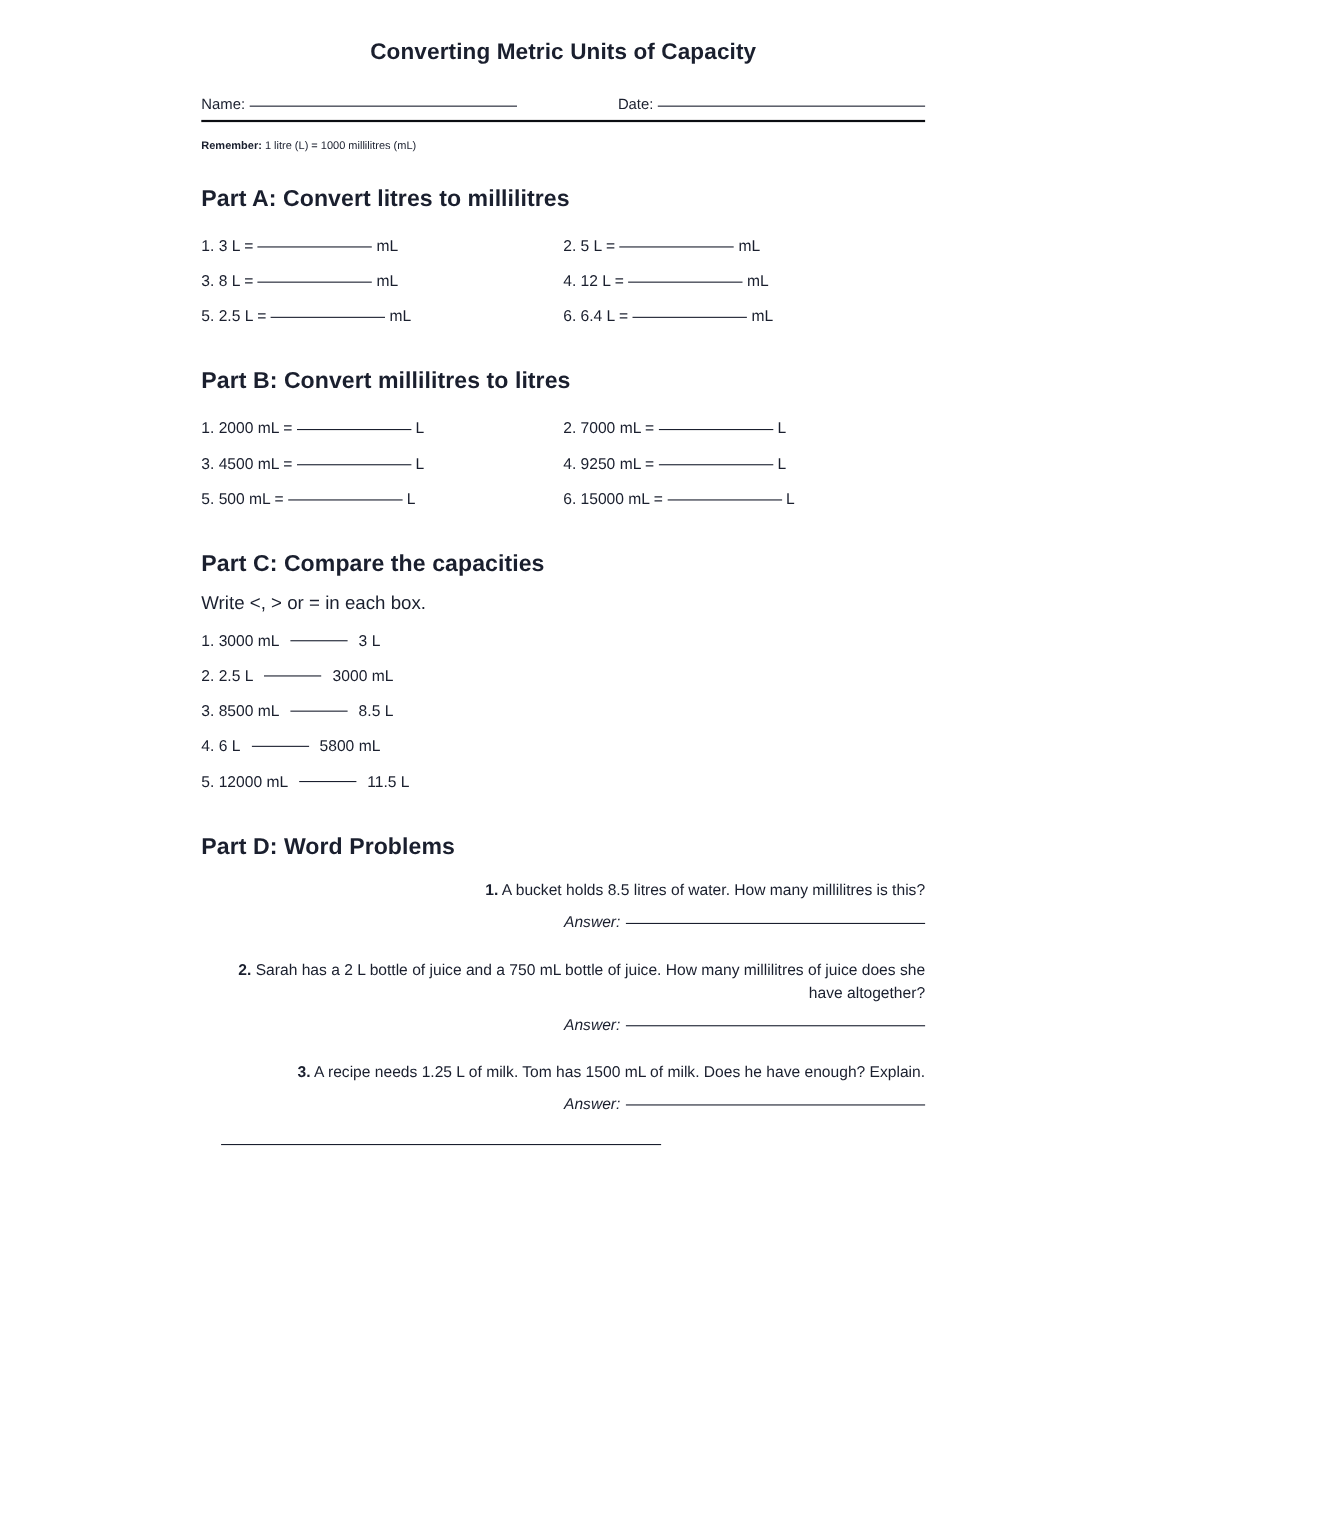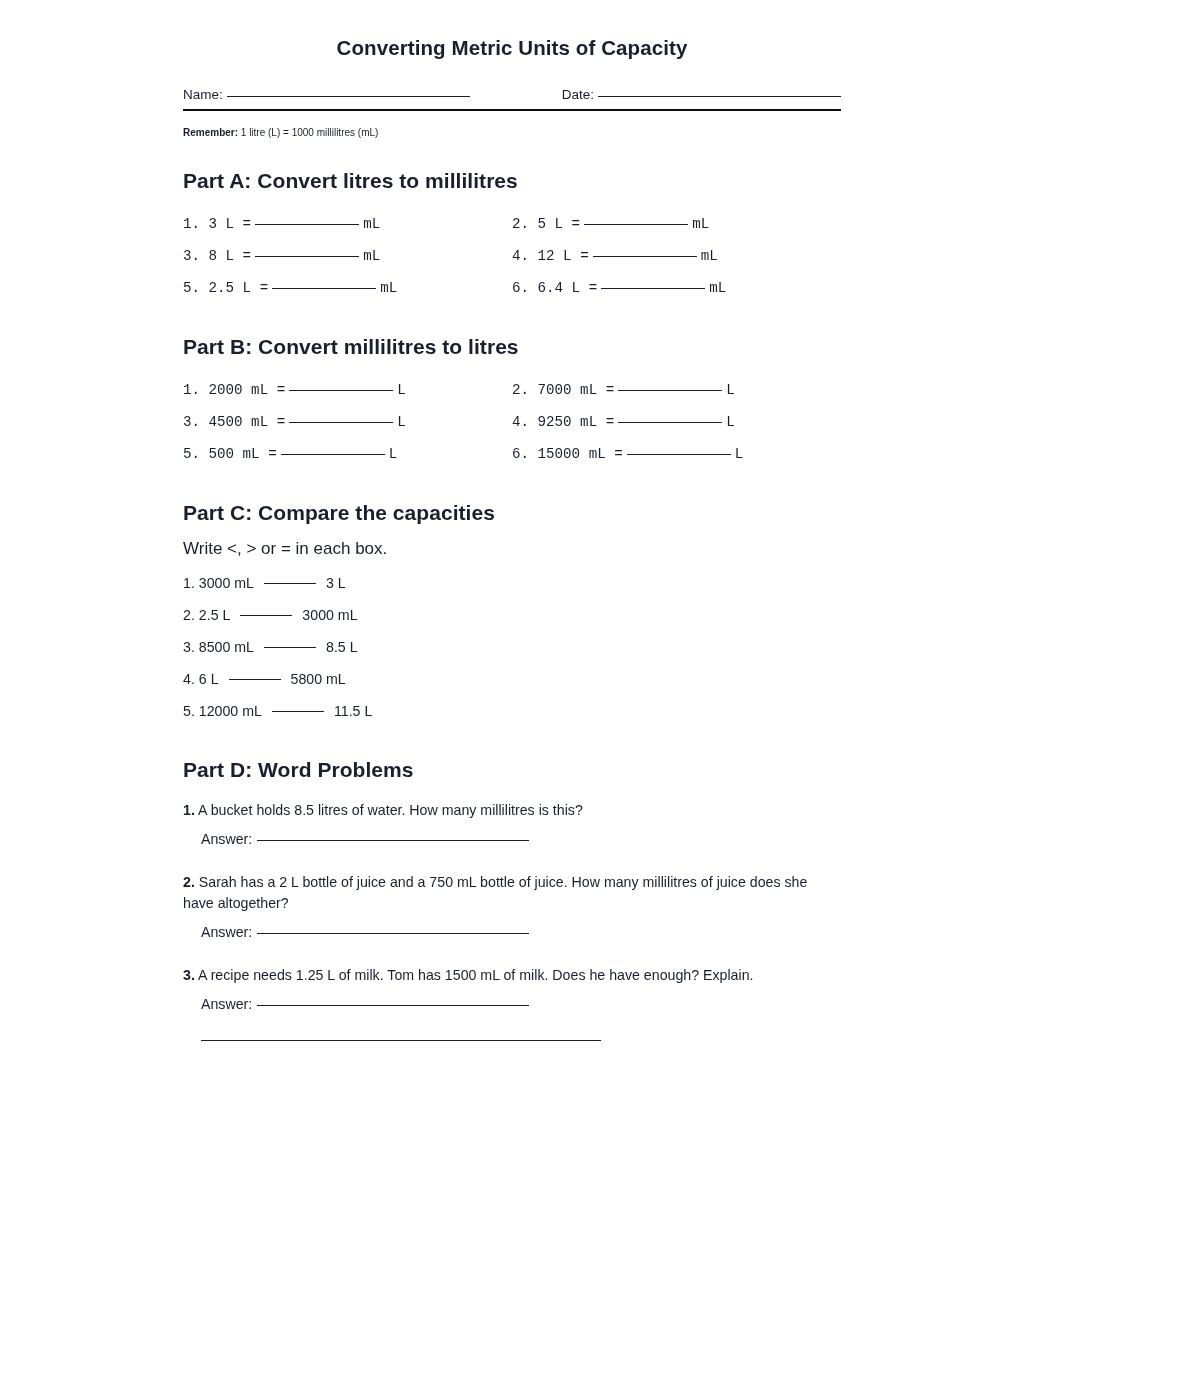--- a/index.html
+++ b/index.html
@@ -80,21 +80,20 @@
     margin-top: 15px;
   }
   .tc-row {
     display: flex;
     margin-bottom: 0;
   }
   .tc-cell {
     font-size: 14.2px;
     line-height: 32px;
     white-space: nowrap;
-    font-family: Liberation Mono, monospace;
   }
   .tc-cell.left  { width: 430px; }
   .tc-cell.right { width: 430px; }
 
   .blank-line {
     display: inline-block;
     border-bottom: 1.1px solid #1a1f2e;
     width: 104px;
     height: 0;
     position: relative;
@@ -118,32 +117,33 @@
     border-bottom: 1.1px solid #1a1f2e;
     width: 52px;
     height: 0;
     position: relative;
     top: -4px;
     margin: 0 10px;
   }
 
   
   .word-list { margin-top: 18px; }
-  .word-item { margin-bottom: 22px; }
+  .word-item { margin-bottom: 22px; text-align: right; }
   .word-q {
     font-size: 14.2px;
     line-height: 21px;
   }
   .word-q .qnum { font-weight: bold; }
   .word-answer {
     font-size: 14.2px;
     line-height: 21px;
     margin-top: 8px;
     padding-left: 18px;
     white-space: nowrap;
+    font-style: italic;
   }
   .answer-blank {
     display: inline-block;
     border-bottom: 1.1px solid #1a1f2e;
     width: 272px;
     height: 0;
     position: relative;
     top: -3px;
     margin-left: 5px;
   }

